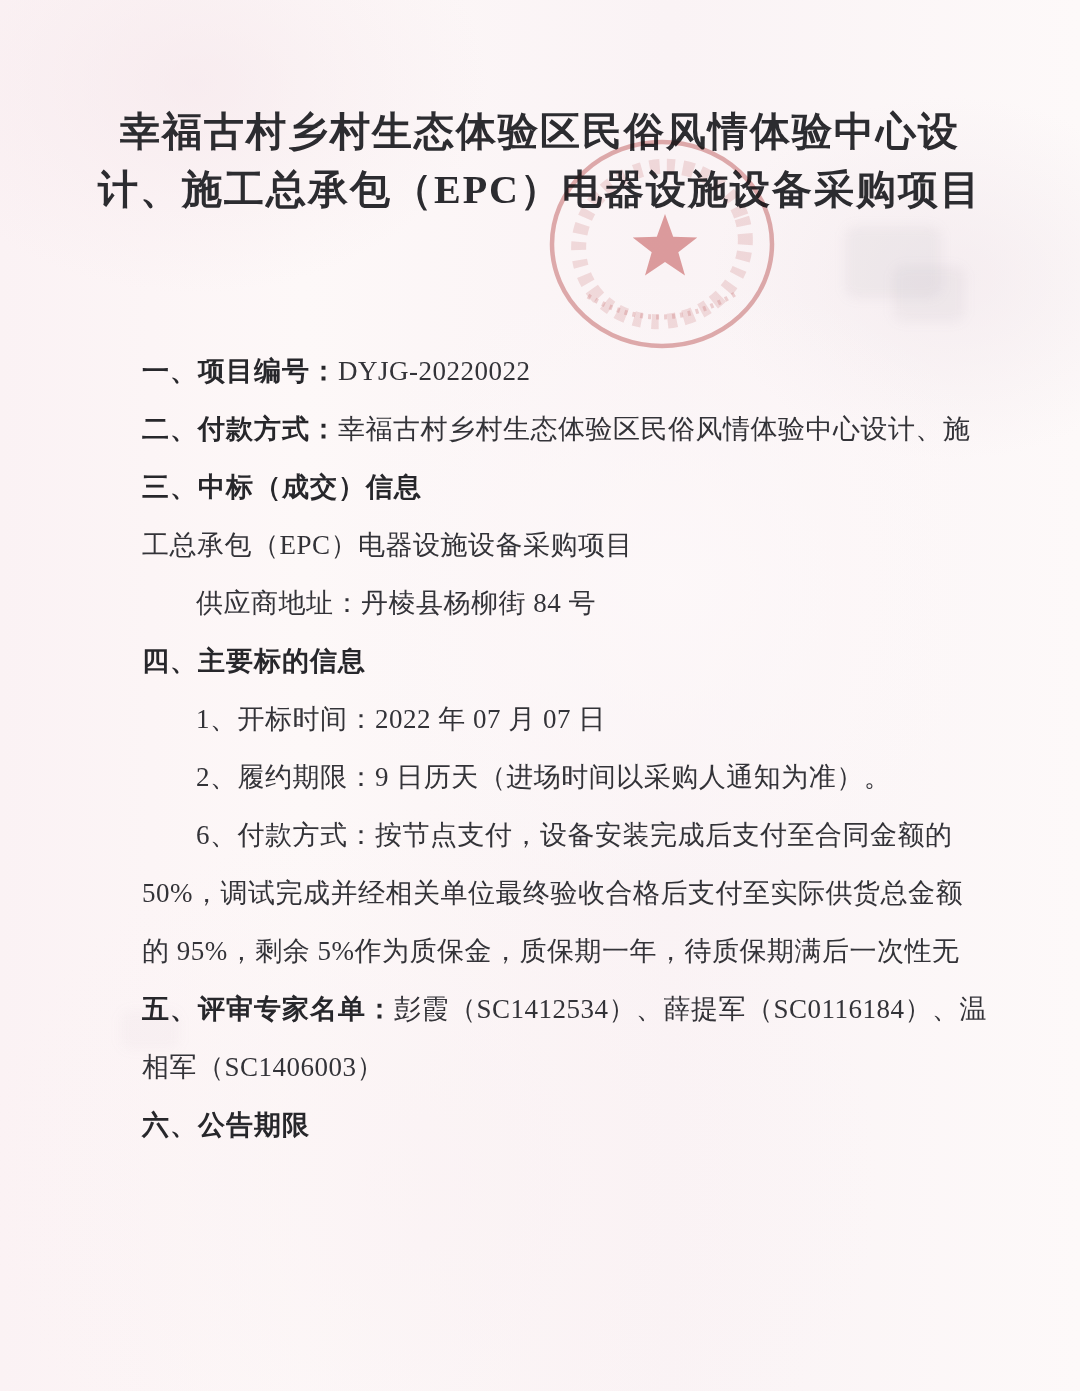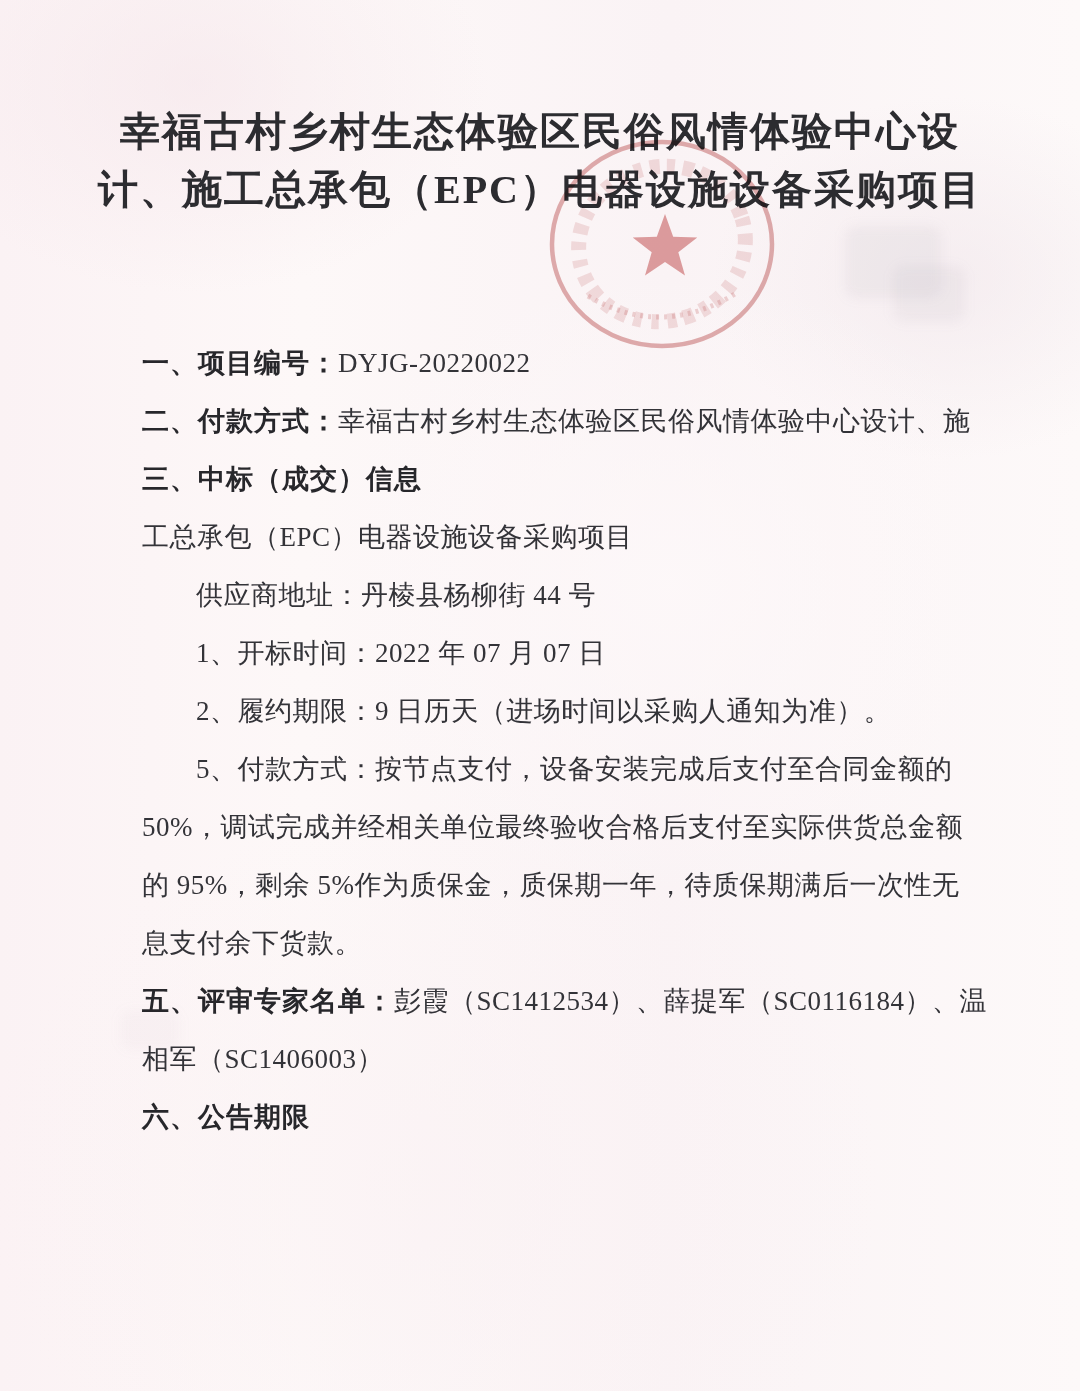--- a/index.html
+++ b/index.html
@@ -23,21 +23,21 @@
     text-align:center;
     font-family:"Liberation Serif","DejaVu Serif",serif;
     font-weight:700;
     font-size:40px;
     line-height:58px;
     letter-spacing:2px;
     color:#2c2c30;
   }
   .doc-body{
     position:absolute;
-    top:334px; left:142px; width:800px;
+    top:342px; left:142px; width:800px;
     font-size:27px;
     line-height:58px;
     color:#333338;
   }
   .doc-line{ white-space:nowrap; height:58px; }
   .doc-line.indent{ padding-left:54px; }
   .hd{
     font-family:"Liberation Sans","DejaVu Sans",sans-serif;
     font-weight:700;
     color:#27272b;
@@ -83,25 +83,25 @@
     <path class="seal-stroke" d="M 48 168 Q 122 212 198 164" fill="none" stroke="#c96f6f" stroke-width="5" opacity="0.28" stroke-dasharray="3 5"></path>
 
     <path class="seal-fill" transform="translate(125,120)" d="M0,-34 L8.2,-11.3 L32.3,-10.5 L13.3,4.3 L20,27.5 L0,14 L-20,27.5 L-13.3,4.3 L-32.3,-10.5 L-8.2,-11.3 Z" fill="#d88b8b" opacity="0.8"></path>
   </svg>
 
   <div class="doc-body">
       <div class="doc-line"><span class="hd">一、项目编号：</span><span class="tx">DYJG-20220022</span></div>
       <div class="doc-line"><span class="hd">二、付款方式：</span><span class="tx">幸福古村乡村生态体验区民俗风情体验中心设计、施</span></div>
       <div class="doc-line"><span class="hd">三、中标（成交）信息</span></div>
       <div class="doc-line"><span class="tx">工总承包（EPC）电器设施设备采购项目</span></div>
-      <div class="doc-line indent"><span class="tx">供应商地址：丹棱县杨柳街 44 号</span></div>
+      <div class="doc-line indent"><span class="tx">供应商地址：丹棱县杨柳街 84 号</span></div>
+      <div class="doc-line"><span class="hd">四、主要标的信息</span></div>
       <div class="doc-line indent"><span class="tx">1、开标时间：2022 年 07 月 07 日</span></div>
       <div class="doc-line indent"><span class="tx">2、履约期限：9 日历天（进场时间以采购人通知为准）。</span></div>
-      <div class="doc-line indent"><span class="tx">5、付款方式：按节点支付，设备安装完成后支付至合同金额的</span></div>
+      <div class="doc-line indent"><span class="tx">6、付款方式：按节点支付，设备安装完成后支付至合同金额的</span></div>
       <div class="doc-line"><span class="tx">50%，调试完成并经相关单位最终验收合格后支付至实际供货总金额</span></div>
       <div class="doc-line"><span class="tx">的 95%，剩余 5%作为质保金，质保期一年，待质保期满后一次性无</span></div>
-      <div class="doc-line"><span class="tx">息支付余下货款。</span></div>
       <div class="doc-line"><span class="hd">五、评审专家名单：</span><span class="tx">彭霞（SC1412534）、薛提军（SC0116184）、温</span></div>
       <div class="doc-line"><span class="tx">相军（SC1406003）</span></div>
       <div class="doc-line"><span class="hd">六、公告期限</span></div>
     </div>
 
 </div>
 
 </body></html>

